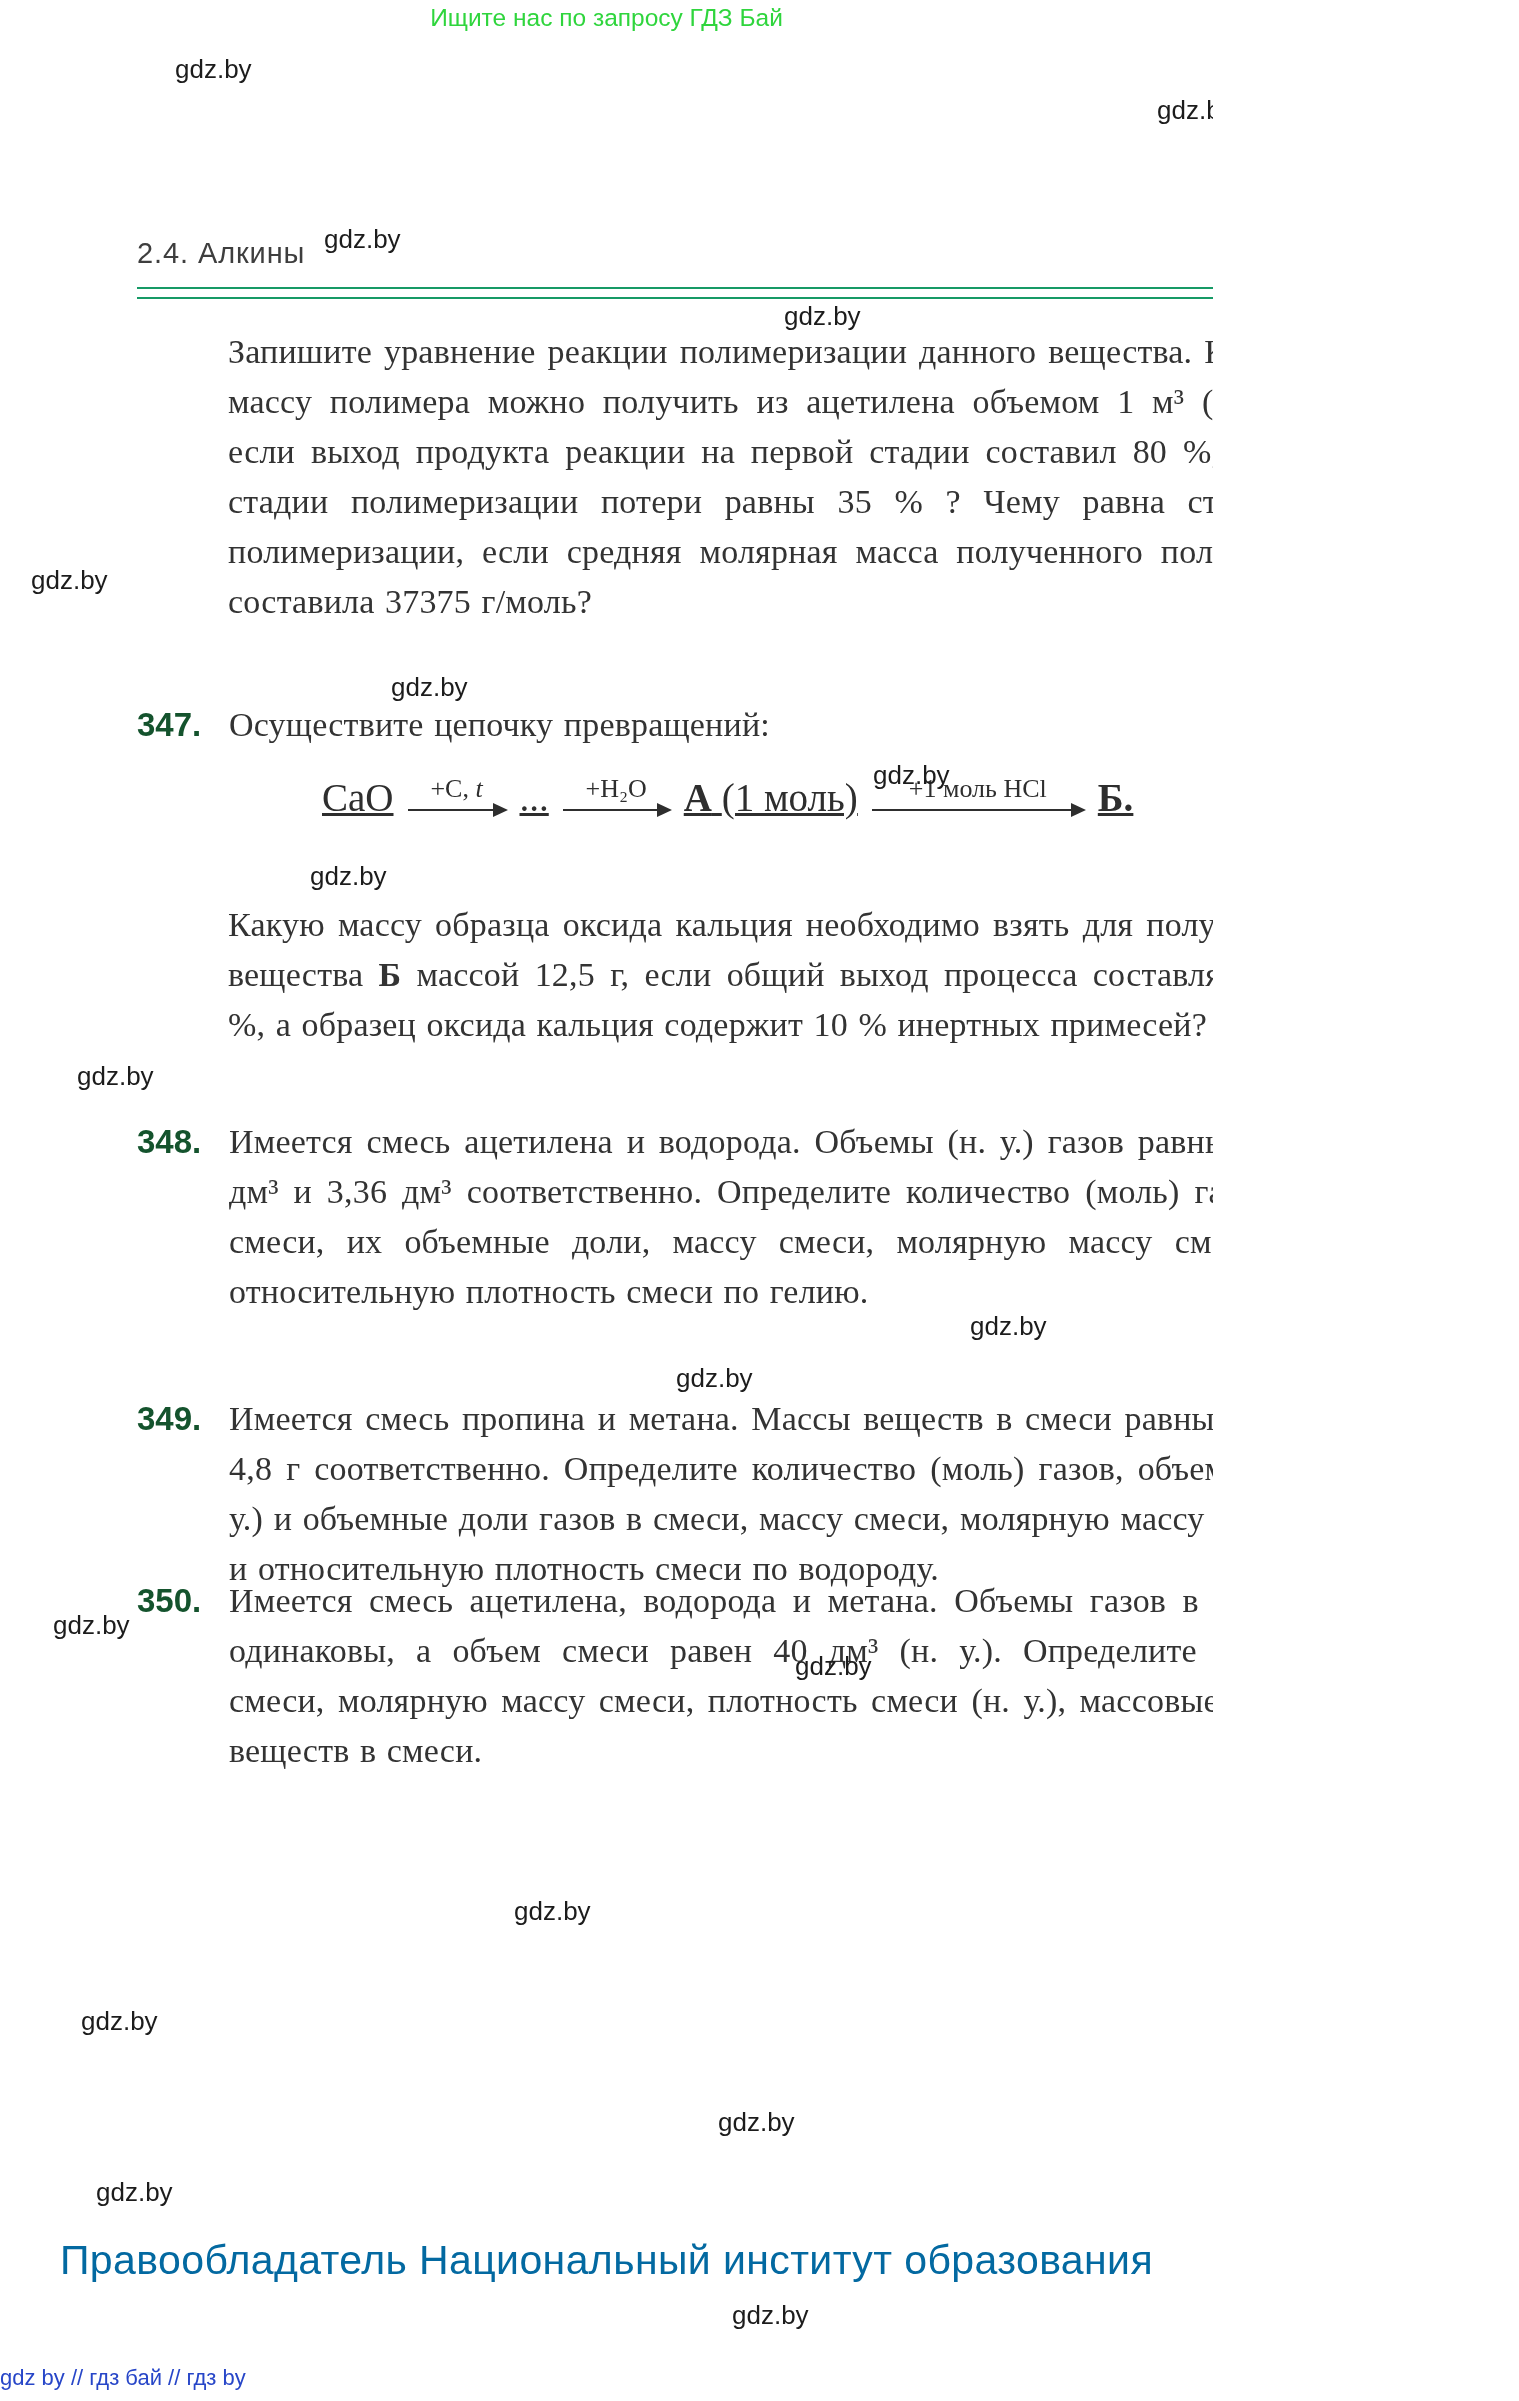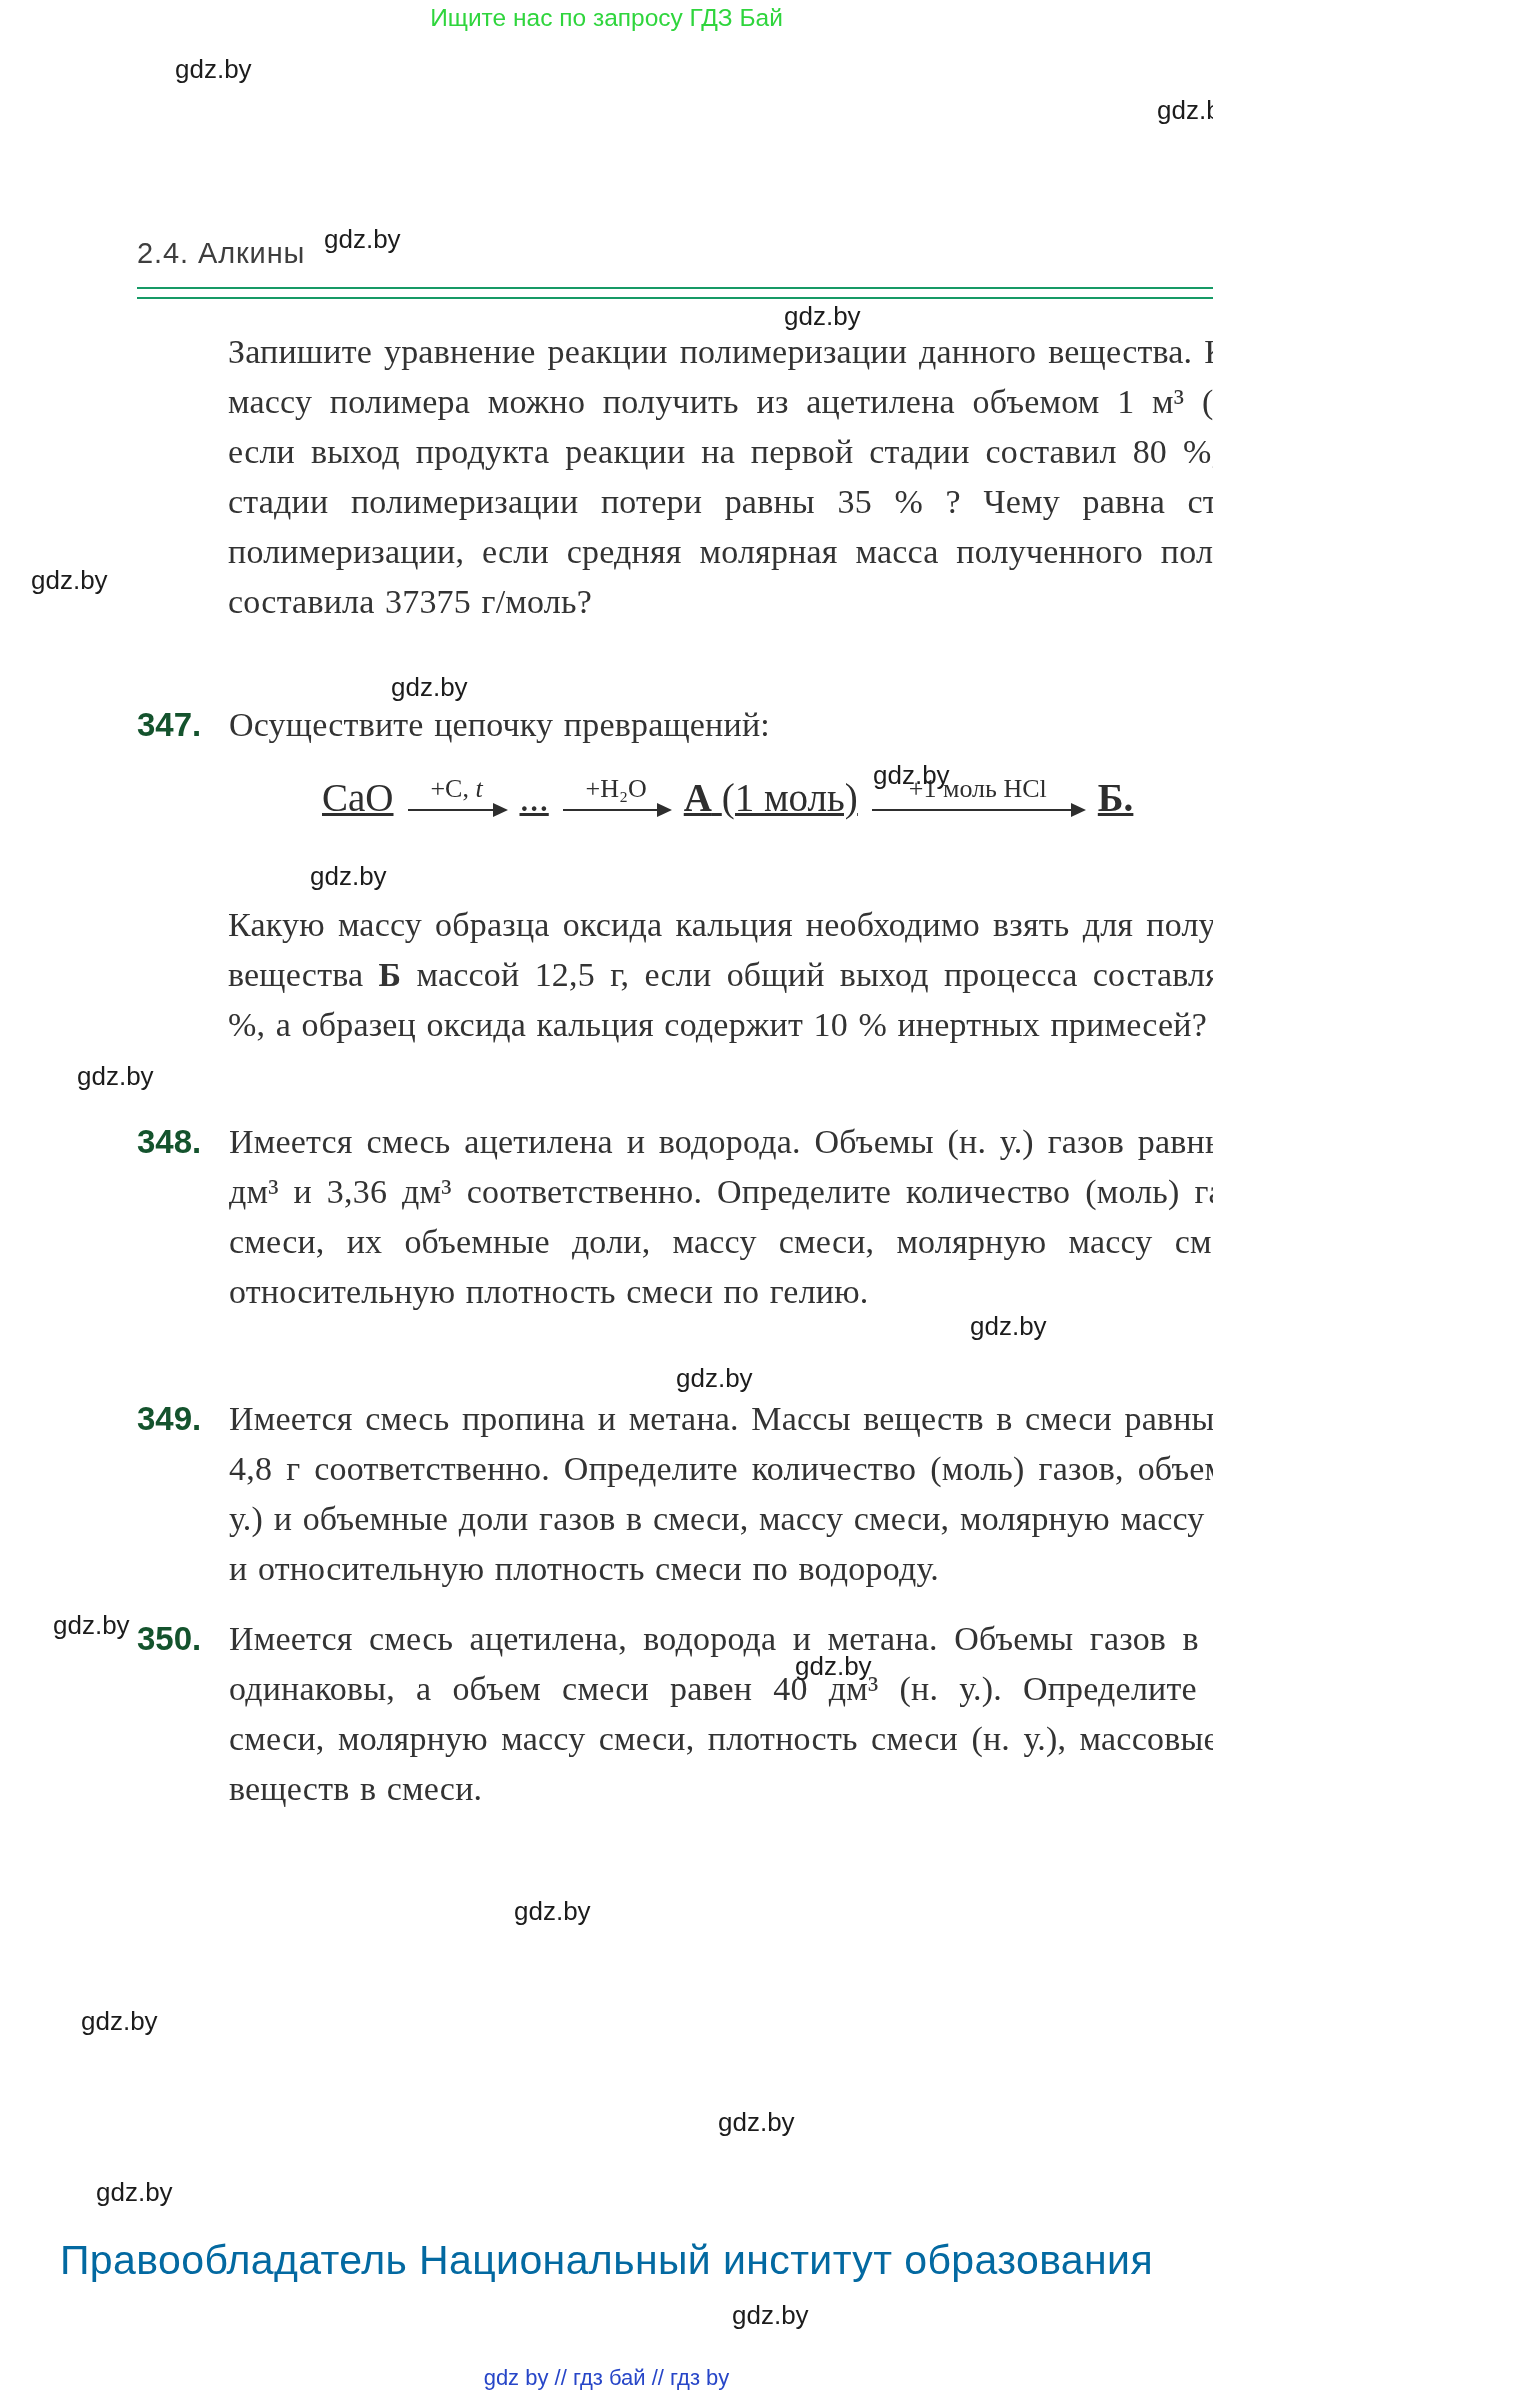--- a/index.html
+++ b/index.html
@@ -28,21 +28,21 @@
         letter-spacing:0.2px;word-spacing:1.8px;color:#333333;}
   .intro{left:228px;top:327px;width:1073px;}
   .prob{left:137px;width:1165px;padding-left:92px;box-sizing:border-box;}
   .prob .num{position:absolute;left:0;top:0;width:84px;
              font-family:"Liberation Sans","DejaVu Sans",sans-serif;
              font-weight:bold;font-size:33px;color:#14532d;letter-spacing:0;}
   .p347-head{top:700px;}
   .p347-body{left:228px;top:900px;width:1073px;}
   .p348{top:1117px;}
   .p349{top:1394px;}
-  .p350{top:1614px;}
+  .p350{top:1576px;}
   .p351{top:1945px;}
   .bold{font-weight:bold;}
 
   
   .chain{position:absolute;left:322px;top:775px;display:flex;align-items:flex-end;
          gap:14px;font-size:39px;white-space:nowrap;color:#2e2e2e;}
   .chain .species{padding-bottom:1.8px;text-decoration:underline;}
   .rxn-arrow{display:flex;flex-direction:column;align-items:center;gap:7px;padding-bottom:10.5px;}
   .arrow-label{font-size:26px;line-height:26px;white-space:nowrap;color:#2e2e2e;}
   .arrow-label .it{font-style:italic;}
@@ -54,21 +54,21 @@
 
   
   .wm-layer{position:absolute;left:0;top:0;width:100%;height:100%;pointer-events:none;z-index:5;}
   .wm{position:absolute;font-family:"Liberation Sans","DejaVu Sans",sans-serif;
       font-size:26px;color:#1c1c1c;white-space:nowrap;}
 
   
   .copyright{position:absolute;top:2237px;left:0;width:100%;text-align:center;
              font-family:"Liberation Sans","DejaVu Sans",sans-serif;
              font-size:41px;color:#0369a1;letter-spacing:0.4px;}
-  .footer-links{position:absolute;top:2365px;left:0;width:100%;text-align:center;
+  .footer-links{position:absolute;top:2365px;left:0;width:100%;text-align:left;
                 font-family:"Liberation Sans","DejaVu Sans",sans-serif;
                 font-size:22px;color:#2746c8;}
 </style>
 </head>
 <body>
 
 <div class="page">
 
   <div class="promo-top">Ищите нас по запросу ГДЗ Бай</div>
 

